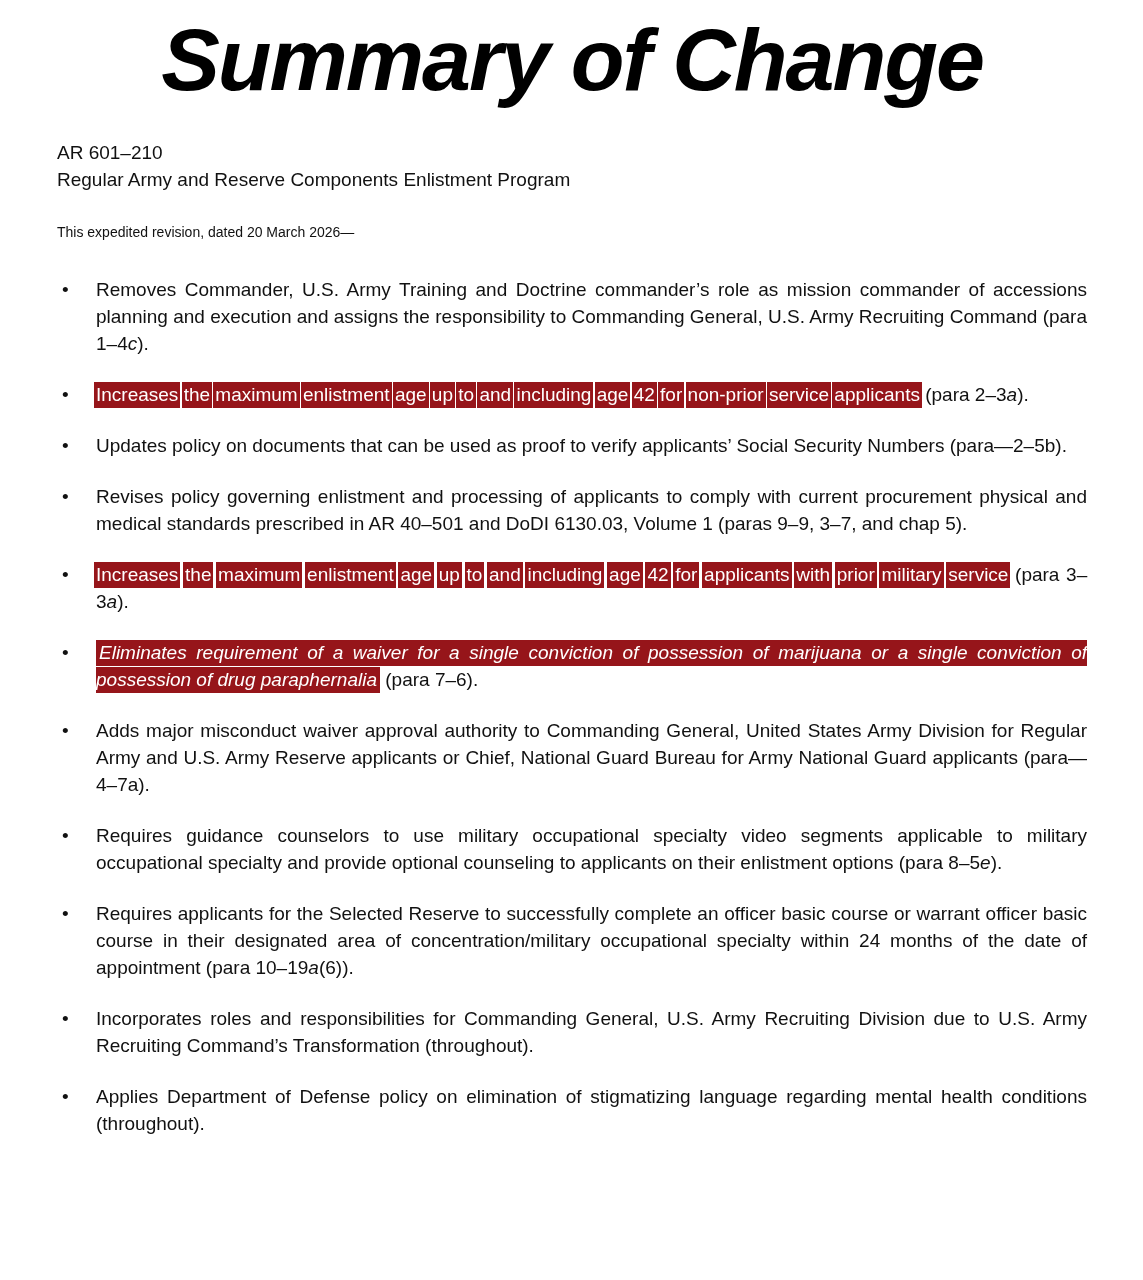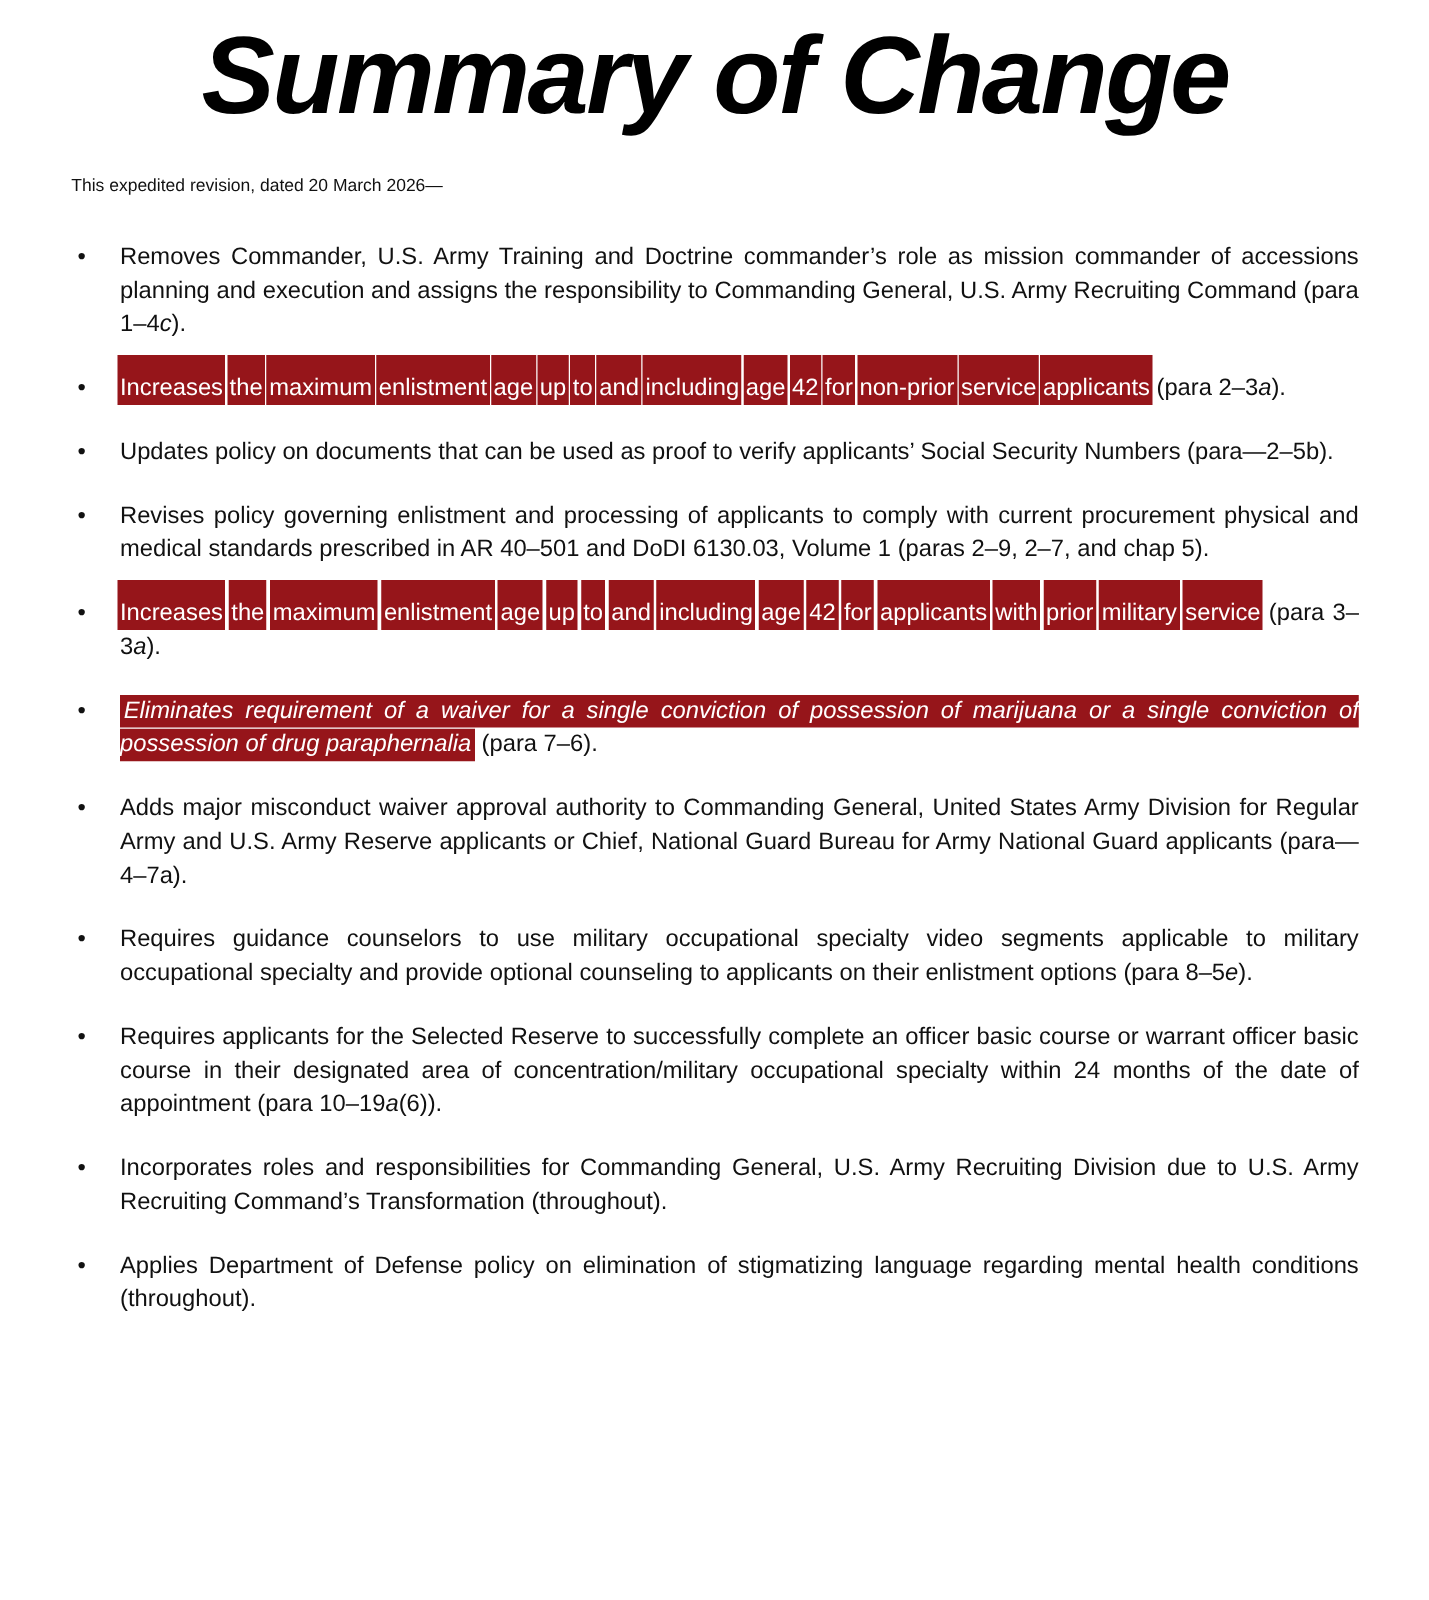--- a/index.html
+++ b/index.html
@@ -59,55 +59,59 @@
     padding-left: 5px;
   }
   .ctext {
     flex: 1 1 auto;
     text-align: justify;
   }
   .it { font-style: italic; }
   .hlw {
     background: var(--hl, #96151a);
     color: #ffffff;
-    padding: 16px 2px 3px 2px;
+    padding: 2px 2px 3px 2px;
     margin: 0 -2px;
   }
   .hlb {
     background: var(--hl, #96151a);
     color: #ffffff;
     padding: 2px 3px 3px 3px;
     font-style: italic;
   }
 </style>
 </head>
 <body style="color: rgb(17, 17, 17);">
 
 <div class="page">
   <h1 class="title">Summary of Change</h1>
 
+  <div class="docmeta">
+    <div>AR 601–210</div>
+    <div>Regular Army and Reserve Components Enlistment Program</div>
+  </div>
 
   <div class="intro">This expedited revision, dated 20 March 2026—</div>
 
   <ul class="changes">
       <li class="change">
         <span class="marker">•</span>
         <div class="ctext"><span>Removes Commander, U.S. Army Training and Doctrine commander’s role as mission commander of accessions planning and execution and assigns the responsibility to Commanding General, U.S. Army Recruiting Command (para 1–4</span><span class="it">c</span><span>).</span></div>
       </li>
       <li class="change">
         <span class="marker">•</span>
         <div class="ctext"><span class="hlw">Increases</span> <span class="hlw">the</span> <span class="hlw">maximum</span> <span class="hlw">enlistment</span> <span class="hlw">age</span> <span class="hlw">up</span> <span class="hlw">to</span> <span class="hlw">and</span> <span class="hlw">including</span> <span class="hlw">age</span> <span class="hlw">42</span> <span class="hlw">for</span> <span class="hlw">non-prior</span> <span class="hlw">service</span> <span class="hlw">applicants</span><span> (para 2–3</span><span class="it">a</span><span>).</span></div>
       </li>
       <li class="change">
         <span class="marker">•</span>
         <div class="ctext"><span>Updates policy on documents that can be used as proof to verify applicants’ Social Security Numbers (para—2–5b).</span></div>
       </li>
       <li class="change">
         <span class="marker">•</span>
-        <div class="ctext"><span>Revises policy governing enlistment and processing of applicants to comply with current procurement physical and medical standards prescribed in AR 40–501 and DoDI 6130.03, Volume 1 (paras 2–9, 2–7, and chap 5).</span></div>
+        <div class="ctext"><span>Revises policy governing enlistment and processing of applicants to comply with current procurement physical and medical standards prescribed in AR 40–501 and DoDI 6130.03, Volume 1 (paras 9–9, 3–7, and chap 5).</span></div>
       </li>
       <li class="change">
         <span class="marker">•</span>
         <div class="ctext"><span class="hlw">Increases</span> <span class="hlw">the</span> <span class="hlw">maximum</span> <span class="hlw">enlistment</span> <span class="hlw">age</span> <span class="hlw">up</span> <span class="hlw">to</span> <span class="hlw">and</span> <span class="hlw">including</span> <span class="hlw">age</span> <span class="hlw">42</span> <span class="hlw">for</span> <span class="hlw">applicants</span> <span class="hlw">with</span> <span class="hlw">prior</span> <span class="hlw">military</span> <span class="hlw">service</span><span> (para 3–3</span><span class="it">a</span><span>).</span></div>
       </li>
       <li class="change">
         <span class="marker">•</span>
         <div class="ctext"><span class="hlb">Eliminates requirement of a waiver for a single conviction of possession of marijuana or a single conviction of possession of drug paraphernalia</span><span> (para 7–6).</span></div>
       </li>
       <li class="change">

